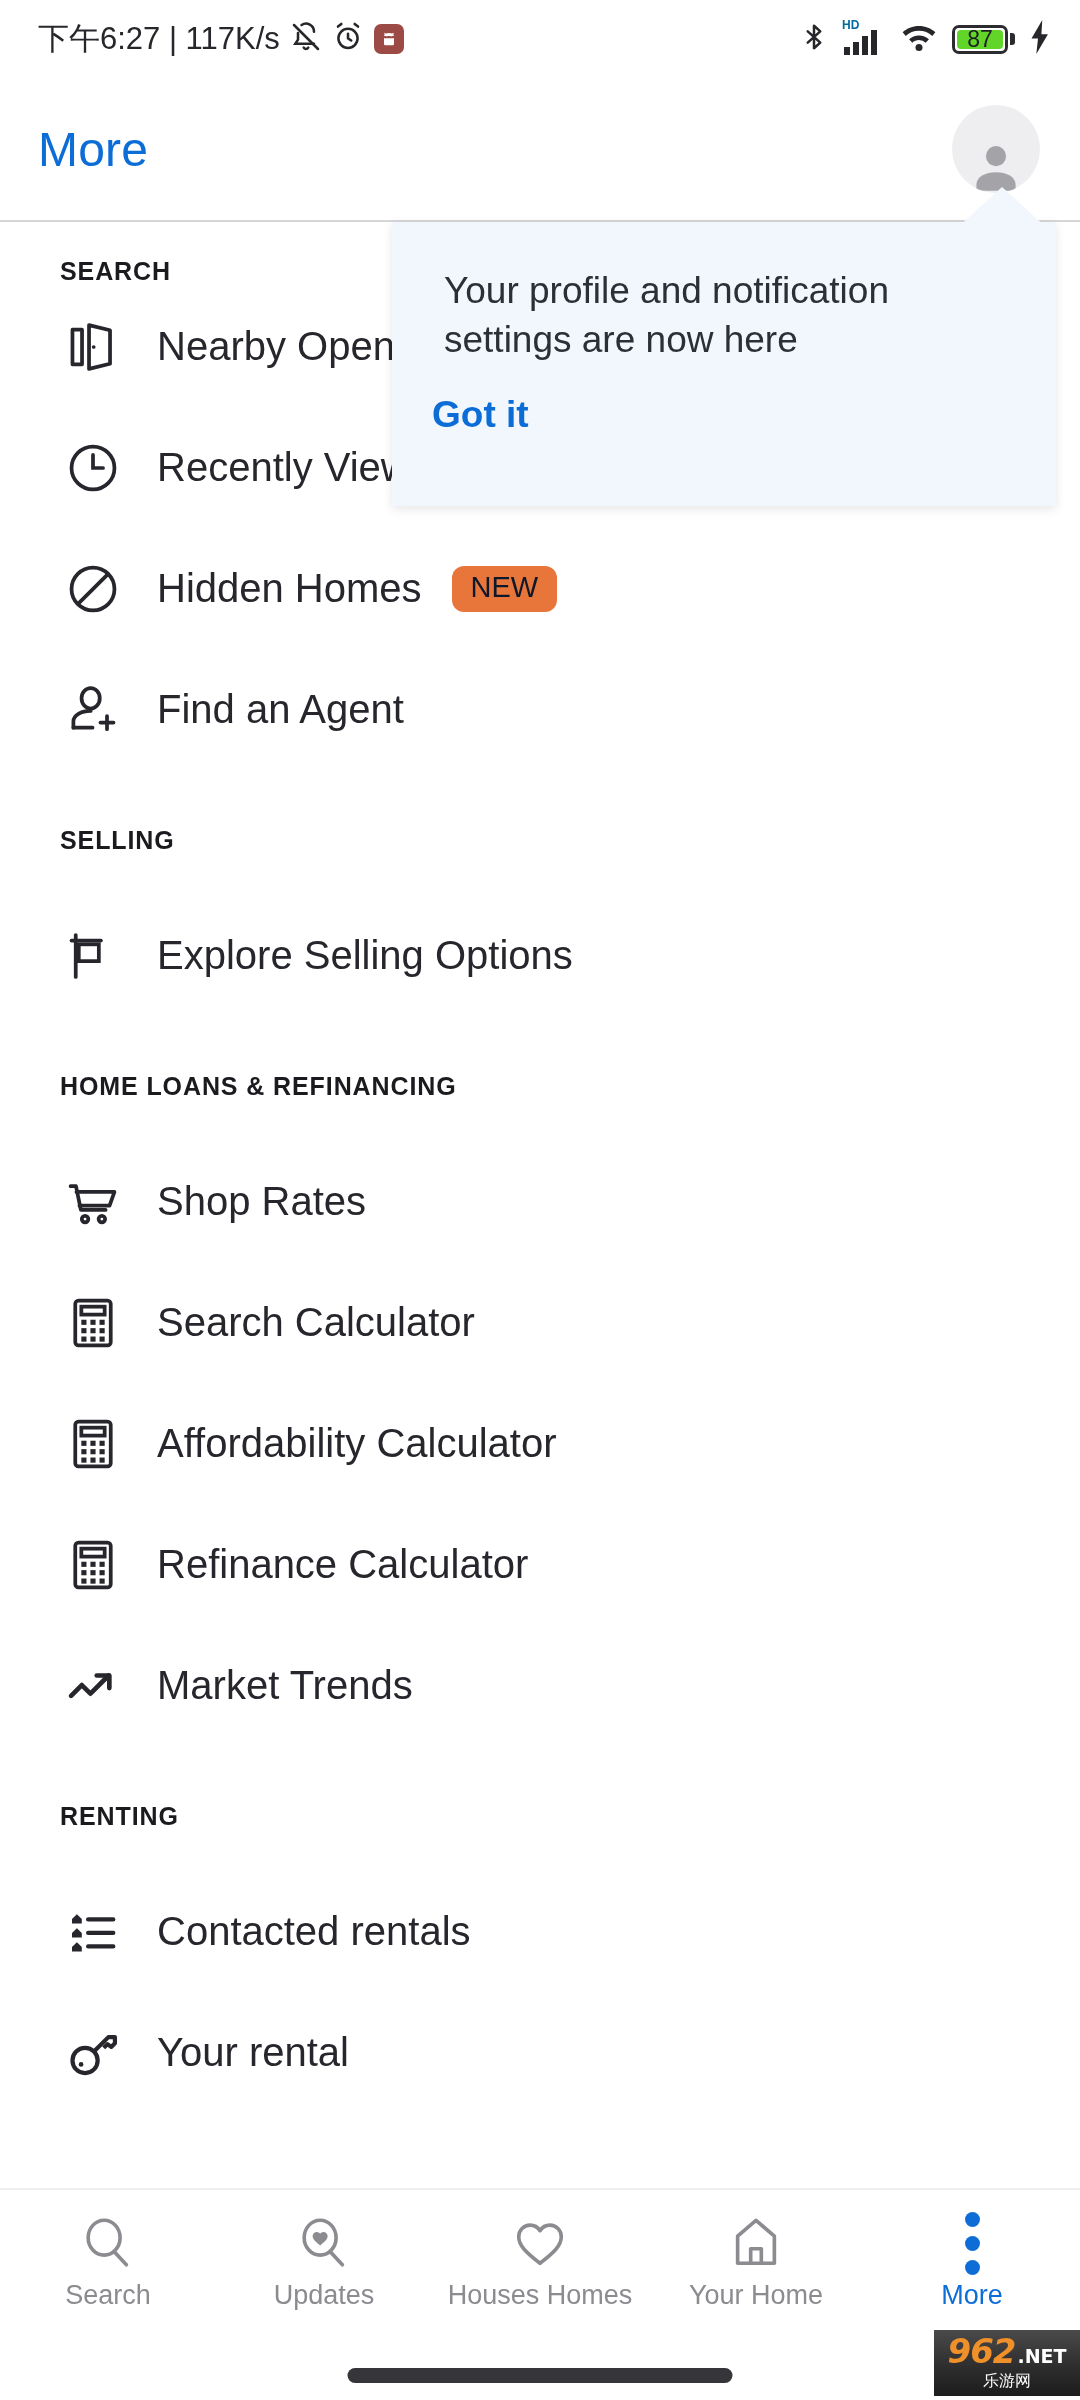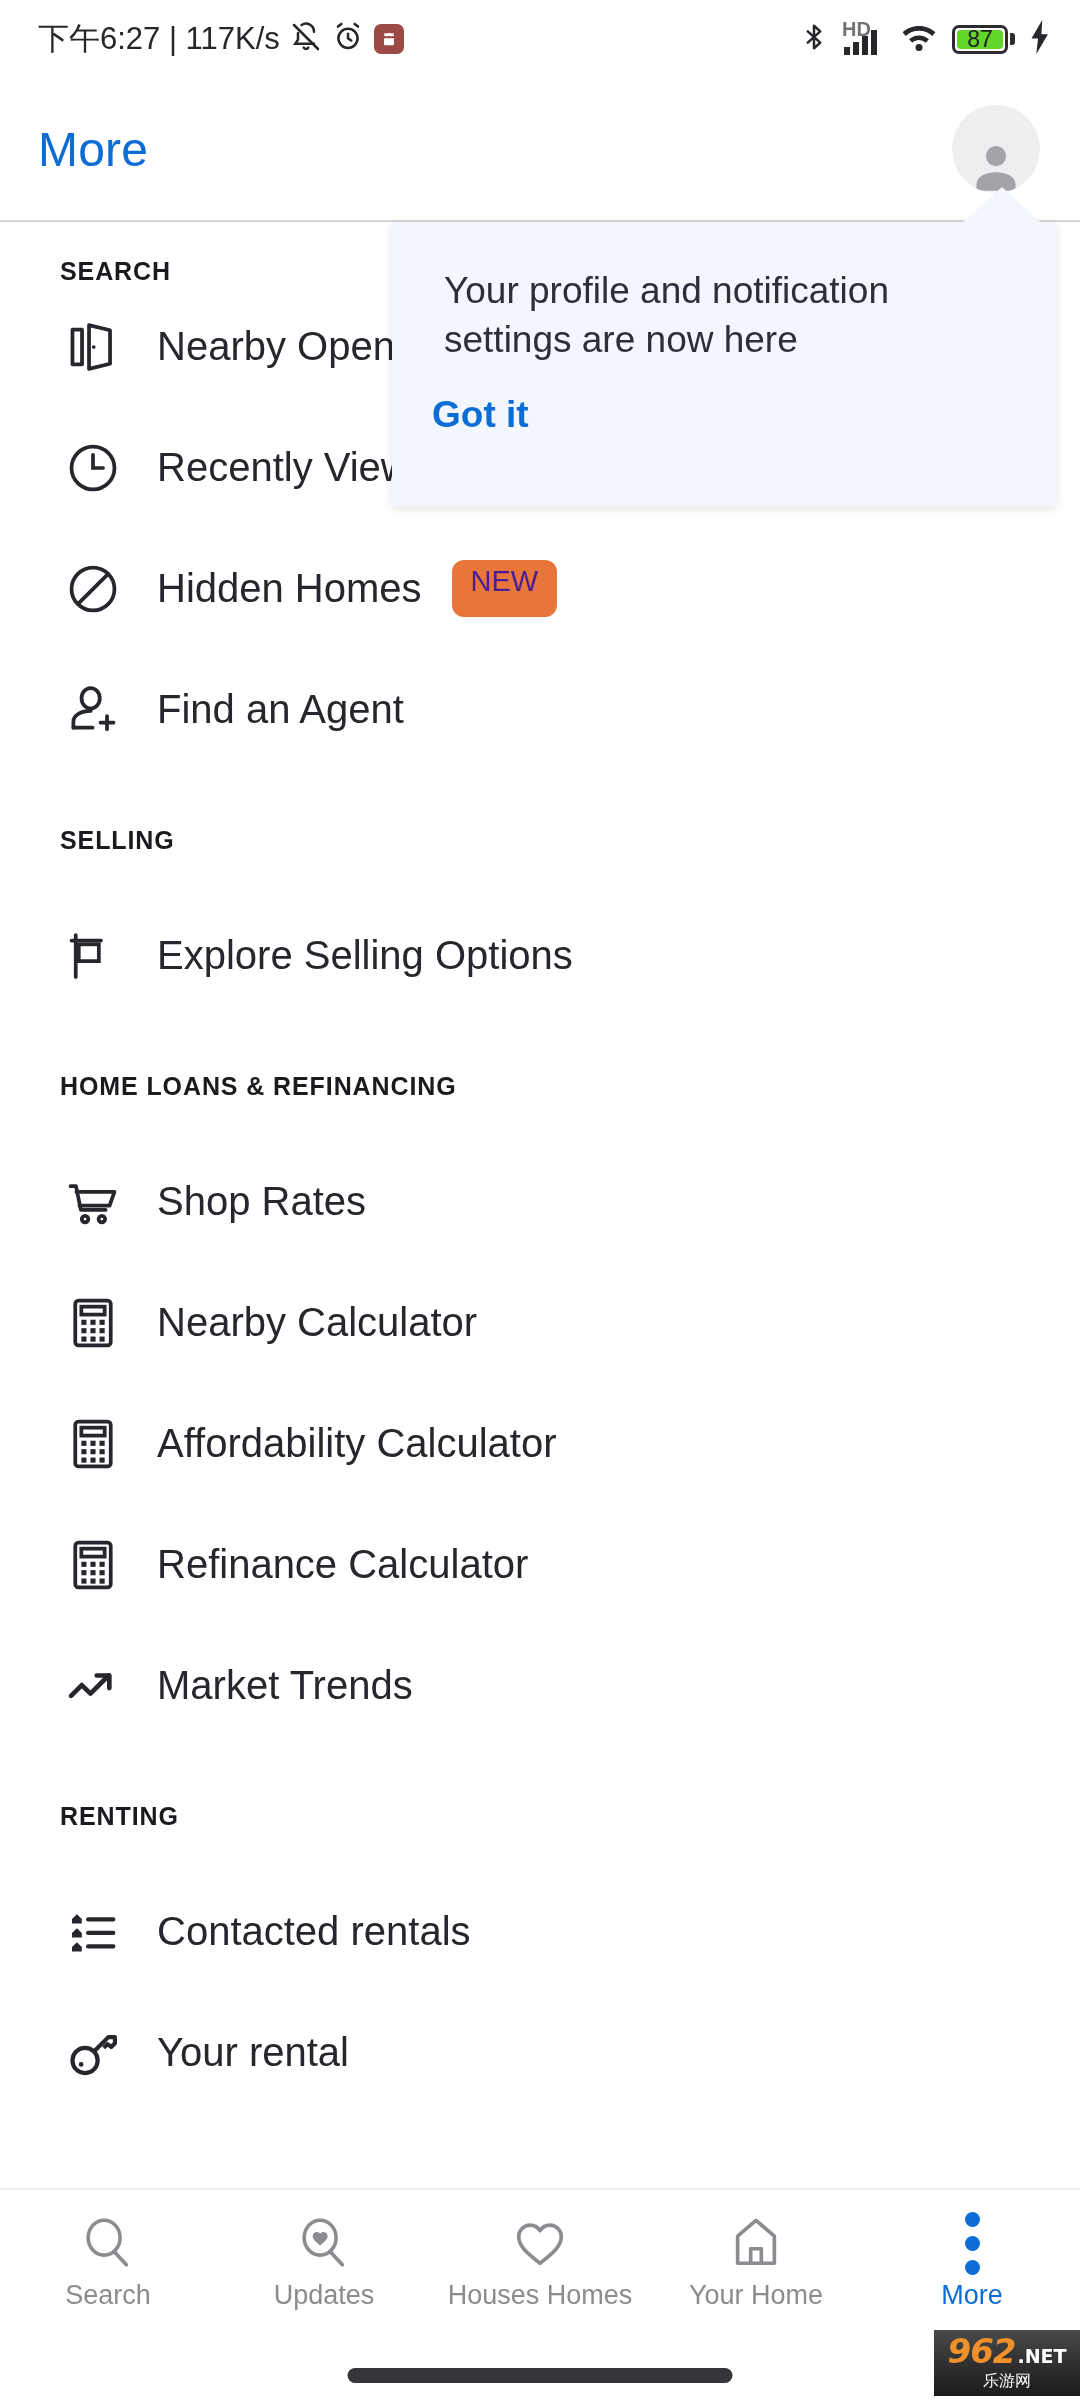--- a/index.html
+++ b/index.html
@@ -102,24 +102,24 @@
     width: 74px; min-width: 74px; height: 74px;
     display: flex; align-items: center; justify-content: center;
   }
   .row-label {
     font-size: 40px; color: #26262c;
     margin-left: 27px; white-space: nowrap;
     font-weight: 300;
   }
   .badge-new {
     margin-left: 30px;
-    background: #e8763a; color: #4c1d95;
+    background: #e8763a; color: #0f172a;
     font-size: 29px; font-weight: 500;
     border-radius: 12px;
-    padding: 7px 19px 21px 19px;
+    padding: 7px 19px 10px 19px;
     line-height: 1;
   }
 
   
   .sp-search-hdr { height: 62px; display: flex; align-items: flex-end; }
   .sp-gap-a { height: 40px; }
   .sp-gap-b { height: 56px; }
 
   
   #tooltip {
@@ -235,21 +235,21 @@
         </svg>
       </span>
     </div>
     <div class="sb-right">
       <span class="sb-ico">
         <svg width="30" height="34" viewBox="0 0 24 24" fill="none" stroke="#26262b" stroke-width="2" stroke-linecap="round" stroke-linejoin="round">
           <path d="M7 7.5l10 9-5 4.5V3l5 4.5-10 9"></path>
         </svg>
       </span>
       <span class="sb-ico" style="position:relative;">
-        <span style="position:absolute;top:-4px;left:0;font-size:20px;font-weight:bold;color:#737373;font-family:'Liberation Sans',sans-serif;">HD</span>
+        <span style="position:absolute;top:-4px;left:0;font-size:12px;font-weight:bold;color:#0369a1;font-family:'Liberation Sans',sans-serif;">HD</span>
         <svg width="44" height="34" viewBox="0 0 44 34" style="display:block;">
           <rect x="2" y="25" width="6" height="8" fill="#26262b"></rect>
           <rect x="11" y="20" width="6" height="13" fill="#26262b"></rect>
           <rect x="20" y="14" width="6" height="19" fill="#26262b"></rect>
           <rect x="29" y="8" width="6" height="25" fill="#26262b"></rect>
         </svg>
       </span>
       <span class="sb-ico">
         <svg width="40" height="32" viewBox="0 0 24 20" fill="#26262b">
           <path d="M12 3.2c4 0 7.6 1.5 10.2 3.9l-1.9 2.2C18.1 7.3 15.2 6.1 12 6.1S5.9 7.3 3.7 9.3L1.8 7.1C4.4 4.7 8 3.2 12 3.2z"></path>
@@ -375,21 +375,21 @@
               <rect x="14.8" y="10.6" width="2.2" height="2.2"></rect>
             <rect x="7" y="14.2" width="2.2" height="2.2"></rect>
               <rect x="10.9" y="14.2" width="2.2" height="2.2"></rect>
               <rect x="14.8" y="14.2" width="2.2" height="2.2"></rect>
             <rect x="7" y="17.8" width="2.2" height="2.2"></rect>
               <rect x="10.9" y="17.8" width="2.2" height="2.2"></rect>
               <rect x="14.8" y="17.8" width="2.2" height="2.2"></rect>
           </g>
         </svg>
       </span>
-      <span class="row-label">Nearby Calculator</span>
+      <span class="row-label">Search Calculator</span>
     </div>
 
     <div class="menu-row">
       <span class="row-icon">
         <svg width="56" height="56" viewBox="0 0 24 24" fill="none" stroke="#26262c" stroke-width="1.6">
           <rect x="4.4" y="2.4" width="15.2" height="19.2" rx="1.4"></rect>
           <rect x="7" y="5" width="10" height="3.4"></rect>
           <g fill="#26262c" stroke="none">
             <rect x="7" y="10.6" width="2.2" height="2.2"></rect>
               <rect x="10.9" y="10.6" width="2.2" height="2.2"></rect>

